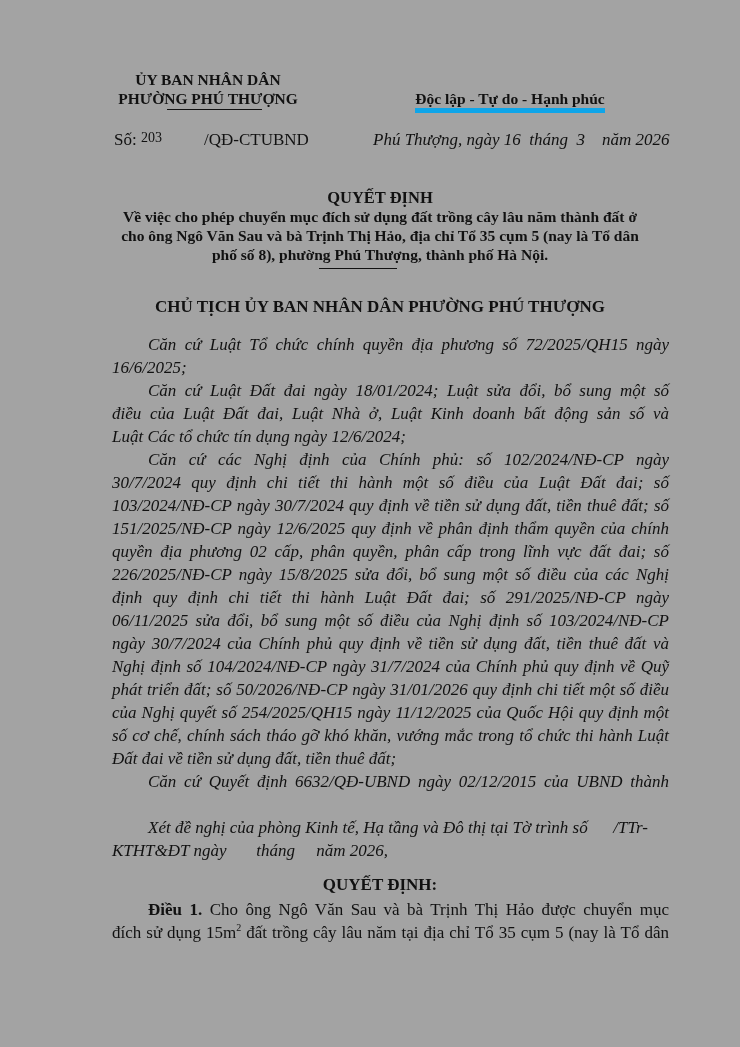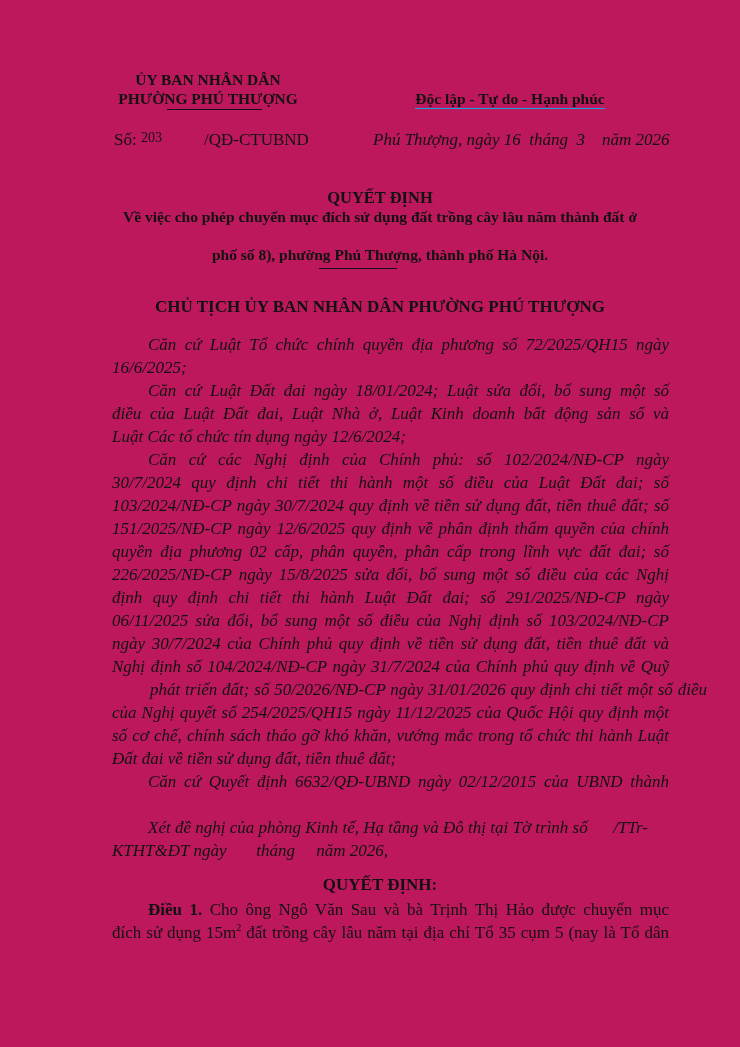--- a/index.html
+++ b/index.html
@@ -1,18 +1,18 @@
 <!DOCTYPE html>
 <html><head>
 <meta charset="utf-8">
 <style>
   html, body { margin:0; padding:0; background:#ffffff; }
   body { width:740px; height:1047px; overflow:hidden; position:relative;
          font-family:"Liberation Serif", "DejaVu Serif", serif; color:#111; }
-  .page { position:absolute; left:0; top:0; width:740px; height:1047px; background:#be185d; }
+  .page { position:absolute; left:0; top:0; width:740px; height:1047px; background:#a3a3a3; }
   .abs { position:absolute; white-space:nowrap; }
   .b { font-weight:bold; }
   .i { font-style:italic; }
   .c { text-align:center; }
   .hdr { font-size:15.5px; line-height:20px; }
   .ul-line { position:absolute; height:1px; background:#111; }
   .body-line { position:absolute; left:112px; width:557px; font-size:17px; font-style:italic;
                line-height:22px; white-space:nowrap; text-align:justify; text-align-last:justify; }
   .body-line.last { text-align-last:left; }
   .body-line.indent { left:148px; width:521px; }
@@ -29,29 +29,30 @@
   <div class="abs hdr b c" style="left:100px; top:89px; width:216px;">PHƯỜNG PHÚ THƯỢNG</div>
   <div class="ul-line" style="left:167px; top:109px; width:95px;"></div>
 
   <div class="abs" style="left:114px; top:130px; font-size:17px;">
     <span>Số:</span>
     <span style="font-size:14px; position:relative; top:-3px;">203</span>
   </div>
   <div class="abs" style="left:204px; top:130px; font-size:17px;">/QĐ-CTUBND</div>
 
   <div class="abs hdr b c" style="left:330px; top:89px; width:360px;">
-    <span style="border-bottom:1px solid #0ea5e9; padding-bottom:1px;">Độc lập - Tự do - Hạnh phúc</span>
+    <span style="border-bottom:5px solid #0ea5e9; padding-bottom:1px;">Độc lập - Tự do - Hạnh phúc</span>
   </div>
 
   <div class="abs i" style="left:373px; top:130px; font-size:17px;">
     <span>Phú Thượng, ngày</span>&nbsp;<span>16</span>&nbsp; <span>tháng</span>&nbsp; <span>3</span>&nbsp;&nbsp;&nbsp; <span>năm 2026</span>
   </div>
 
   <div class="title-line" style="top:188px; font-size:16.5px;">QUYẾT ĐỊNH</div>
   <div class="title-line" style="top:207px;text-align:center;">Về việc cho phép chuyển mục đích sử dụng đất trồng cây lâu năm thành đất ở</div>
+  <div class="title-line" style="top:226px;">cho ông Ngô Văn Sau và bà Trịnh Thị Hảo, địa chỉ Tổ 35 cụm 5 (nay là Tổ dân</div>
   <div class="title-line" style="top:245px;">
     <span>phố số 8), phường</span>
     <span>Phú Thượng,</span>
     <span>thành phố Hà Nội.</span>
   </div>
   <div class="ul-line" style="left:319px; top:268px; width:78px;"></div>
 
   <div class="title-line" style="top:297px; font-size:17px;">CHỦ TỊCH ỦY BAN NHÂN DÂN PHƯỜNG PHÚ THƯỢNG</div>
 
   <div class="body-line indent" style="top:334px;">Căn cứ Luật Tổ chức chính quyền địa phương số 72/2025/QH15 ngày</div>
@@ -62,21 +63,21 @@
   <div class="body-line indent" style="top:449px;">Căn cứ các Nghị định của Chính phủ: số 102/2024/NĐ-CP ngày</div>
   <div class="body-line" style="top:472px;">30/7/2024 quy định chi tiết thi hành một số điều của Luật Đất đai; số</div>
   <div class="body-line" style="top:495px;">103/2024/NĐ-CP ngày 30/7/2024 quy định về tiền sử dụng đất, tiền thuê đất; số</div>
   <div class="body-line" style="top:518px;">151/2025/NĐ-CP ngày 12/6/2025 quy định về phân định thẩm quyền của chính</div>
   <div class="body-line" style="top:541px;">quyền địa phương 02 cấp, phân quyền, phân cấp trong lĩnh vực đất đai; số</div>
   <div class="body-line" style="top:564px;">226/2025/NĐ-CP ngày 15/8/2025 sửa đổi, bổ sung một số điều của các Nghị</div>
   <div class="body-line" style="top:587px;">định quy định chi tiết thi hành Luật Đất đai; số 291/2025/NĐ-CP ngày</div>
   <div class="body-line" style="top:610px;">06/11/2025 sửa đổi, bổ sung một số điều của Nghị định số 103/2024/NĐ-CP</div>
   <div class="body-line" style="top:633px;">ngày 30/7/2024 của Chính phủ quy định về tiền sử dụng đất, tiền thuê đất và</div>
   <div class="body-line" style="top:656px;">Nghị định số 104/2024/NĐ-CP ngày 31/7/2024 của Chính phủ quy định về Quỹ</div>
-  <div class="body-line" style="top:679px;margin-left:38px;">phát triển đất; số 50/2026/NĐ-CP ngày 31/01/2026 quy định chi tiết một số điều</div>
+  <div class="body-line" style="top:679px;">phát triển đất; số 50/2026/NĐ-CP ngày 31/01/2026 quy định chi tiết một số điều</div>
   <div class="body-line" style="top:702px;">của Nghị quyết số 254/2025/QH15 ngày 11/12/2025 của Quốc Hội quy định một</div>
   <div class="body-line last" style="top:748px;">Đất đai về tiền sử dụng đất, tiền thuê đất;</div>
   <div class="body-line" style="top:725px;">số cơ chế, chính sách tháo gỡ khó khăn, vướng mắc trong tổ chức thi hành Luật</div>
   <div class="body-line indent" style="top:771px;">Căn cứ Quyết định 6632/QĐ-UBND ngày 02/12/2015 của UBND thành</div>
   <div class="body-line indent last" style="top:817px; white-space:pre;">Xét đề nghị của phòng Kinh tế, Hạ tầng và Đô thị tại Tờ trình số      /TTr-</div>
   <div class="body-line last" style="top:840px; white-space:pre;">KTHT&amp;ĐT ngày       tháng     năm 2026,</div>
 
   <div class="title-line" style="top:875px; font-size:17px;">QUYẾT ĐỊNH:</div>
 
   <div class="body-line indent normal" style="top:899px;">

